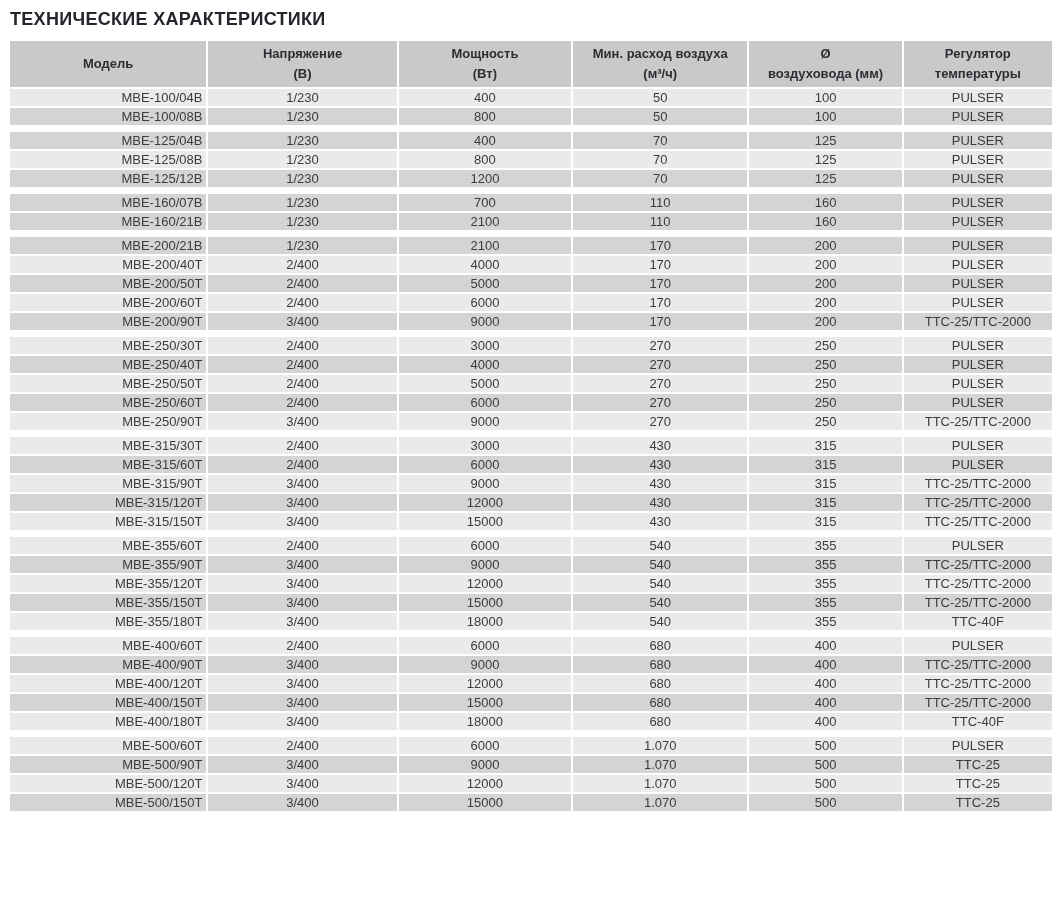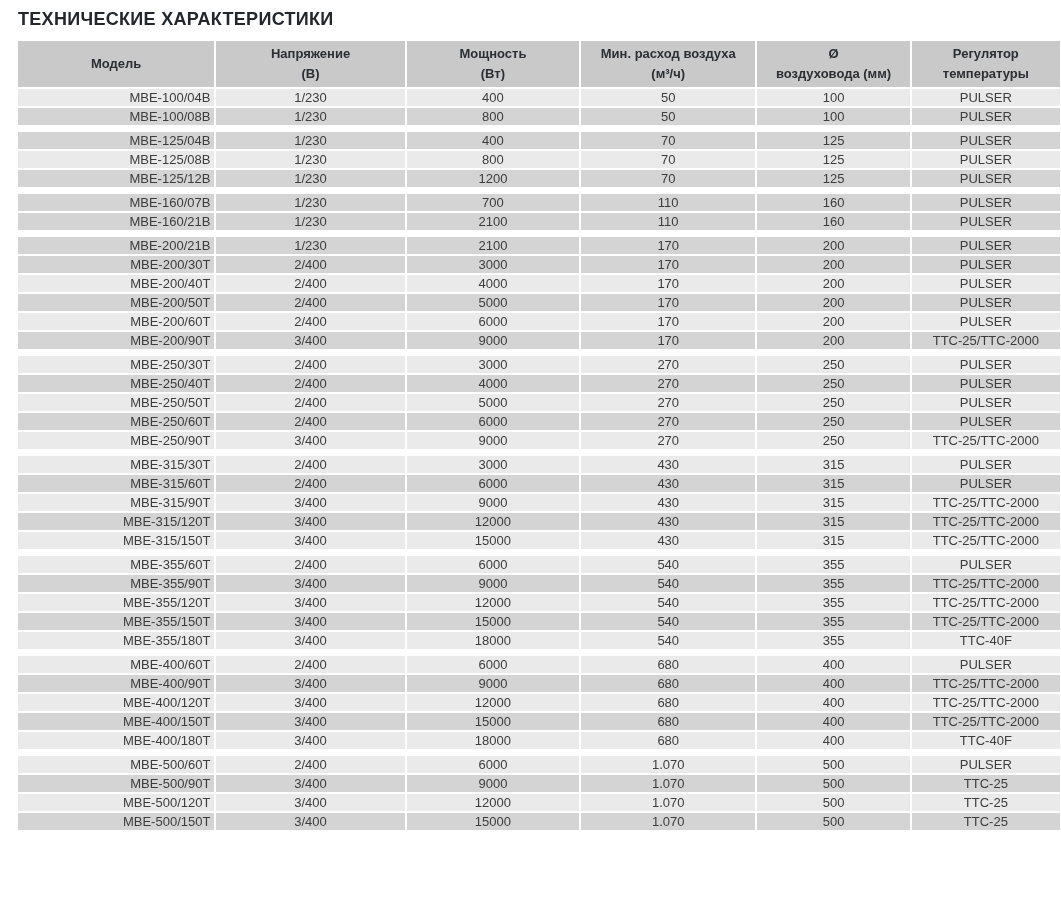--- a/index.html
+++ b/index.html
@@ -11,21 +11,21 @@
     --cell-text: #3c3c3c;
     --page-bg: #ffffff;
   }
   * { box-sizing: border-box; }
   html, body {
     margin: 0; padding: 0;
     width: 1061px; height: 923px;
     background: var(--page-bg);
     font-family: "Liberation Sans", sans-serif;
   }
-  .page { padding: 7px 7px 0 16px; }
+  .page { padding: 7px 7px 0 8px; }
   .title {
     color: var(--title-text);
     font-size: 18px;
     font-weight: bold;
     letter-spacing: 0.3px;
     margin: 0 0 0 2px;
     padding-top: 2px;
   }
   table.spec {
     margin-top: 9px;
@@ -169,28 +169,20 @@
           <td colspan="6"></td>
         </tr>
         <tr class="dark">
           <td class="model">MBE-200/21B</td>
           <td>1/230</td>
           <td>2100</td>
           <td>170</td>
           <td>200</td>
           <td>PULSER</td>
         </tr>
-        <tr class="dark">
-          <td class="model">MBE-200/30T</td>
-          <td>2/400</td>
-          <td>3000</td>
-          <td>170</td>
-          <td>200</td>
-          <td>PULSER</td>
-        </tr>
         <tr class="light">
           <td class="model">MBE-200/40T</td>
           <td>2/400</td>
           <td>4000</td>
           <td>170</td>
           <td>200</td>
           <td>PULSER</td>
         </tr>
         <tr class="dark">
           <td class="model">MBE-200/50T</td>

